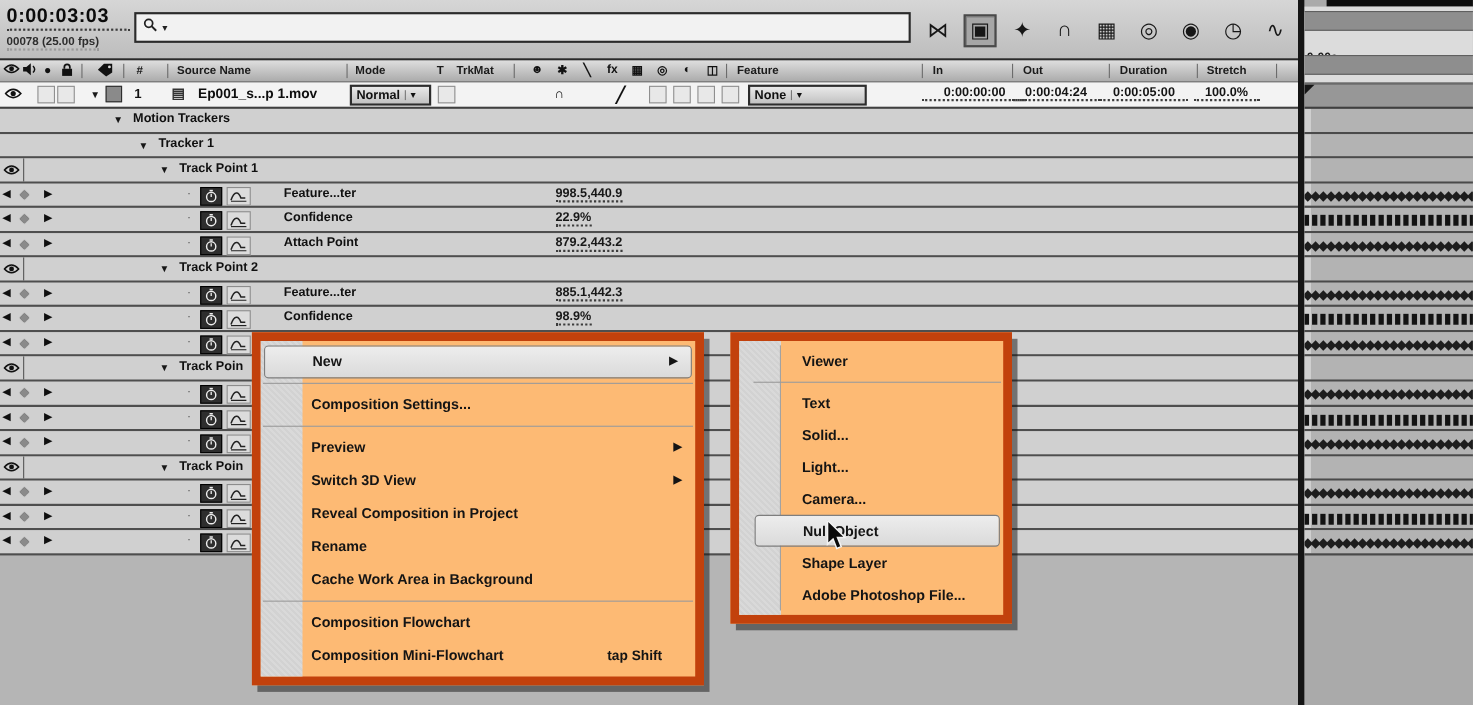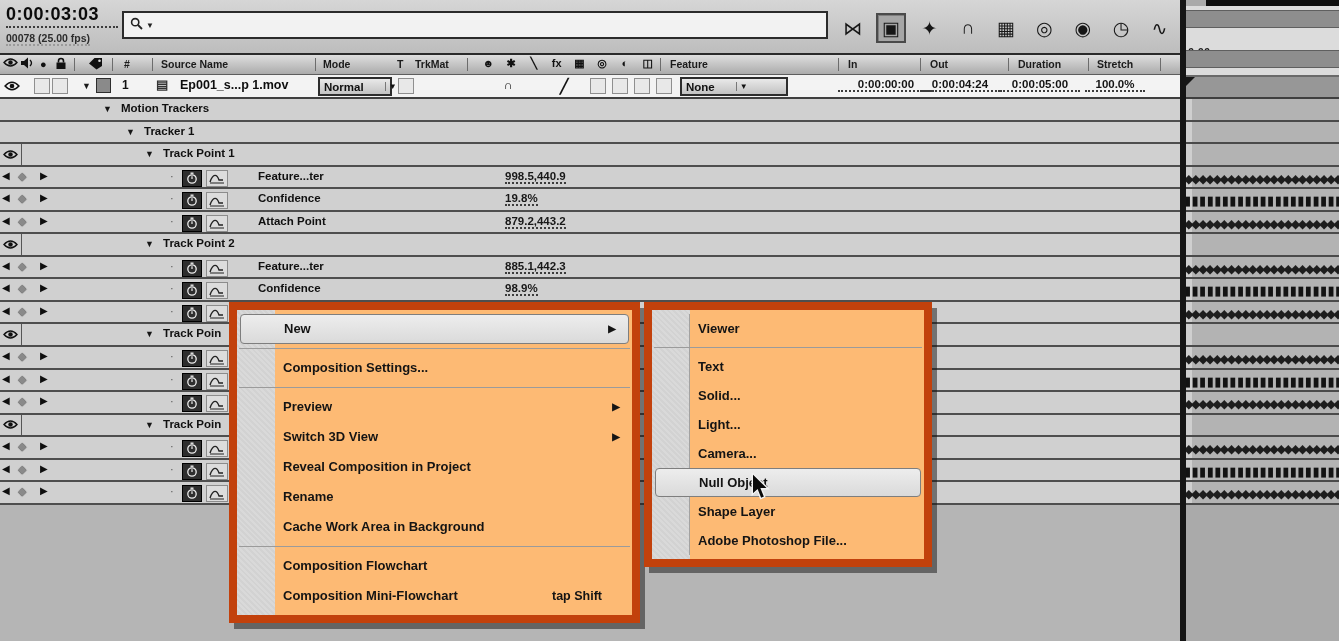--- a/index.html
+++ b/index.html
@@ -42,21 +42,21 @@
                background:#f3f3f3; border-bottom:2px solid #3f3f3f; font-weight:700; }
   .layer-row > span { position:absolute; top:3px; }
   .cellbox { width:16px; height:16px; border:1px solid #8f8f8f; background:#e8e8e8; display:inline-block; }
   .lr-tri { font-size:9px; color:#1a1a1a; top:6px !important; }
   .lr-swatch { width:15px; height:15px; background:#8a8a8a; border:1px solid #2e2e2e; display:inline-block; }
   .lr-num { font-size:12px; color:#111; }
   .lr-file { font-size:13px; color:#333; top:2px !important; }
   .lr-name { font-size:12.5px; color:#0d0d0d; }
   .dd-btn { height:19px; background:linear-gradient(#e9e9e9,#c2c2c2); border:2px solid #2d2d2d;
             font-size:11.5px; font-weight:700; color:#111; display:inline-flex; align-items:center;
-            padding:0 4px; cursor:pointer;gap:17px; }
+            padding:0 4px; cursor:pointer; }
   .dd-btn .dda { font-size:8px; margin-left:4px; border-left:1px solid #777; padding-left:3px; }
   .lr-slash { font-size:14px; font-weight:700; color:#111; }
   .lr-pick { font-size:14px; color:#1c1c1c; font-weight:700; top:2px !important; }
   .lr-time { font-size:11.5px; color:#141414; border-bottom:2px dotted #3c3c3c;
              text-align:center; cursor:pointer; }
 
   
   .rows { position:absolute; left:0; top:99px; width:1180px; }
   .row { position:relative; height:22.56px; border-bottom:2px solid #4e4e4e; background:#d0d0d0; }
   .row > span { position:absolute; top:3px; }
@@ -105,21 +105,21 @@
   .lane.kf-square .kf-glyphs::after { content:"▮▮▮▮▮▮▮▮▮▮▮▮▮▮▮▮▮▮▮▮▮▮▮▮▮▮▮▮▮▮▮▮";
                font-size:13px; letter-spacing:.4px; color:#131313; }
   .lane.t-group .kf-glyphs::after, .lane:not(.t-prop) .kf-glyphs::after { content:none; }
 
   
   .menu { position:absolute; background:#fdba74; border:8px solid #c2410c;
           box-shadow:5px 6px 0 rgba(20,20,20,.5); z-index:10; padding:4px 0; }
   .menu::before { content:""; position:absolute; left:0; top:0; bottom:0; width:38px;
           background:repeating-linear-gradient(45deg,#d9d9d9 0 2px,#d2d2d2 2px 4px); }
   .main-menu { left:229px; top:302px; width:411px; }
-  .sub-menu  { left:644px; top:302px; width:288px; }
+  .sub-menu  { left:664px; top:302px; width:256px;padding-left:11px; }
   .sub-menu::after { content:""; position:absolute; left:37px; top:4px; bottom:4px; width:1px; background:#a2a2a2; }
   .mitem { position:relative; height:30px; line-height:30px; padding-left:46px;
            font-size:13px; font-weight:700; color:#141414; cursor:pointer; z-index:2; }
   .sub-menu .mitem { height:29px; line-height:29px; }
   .mitem .marrow { display:none; position:absolute; right:12px; top:0; font-size:10px; }
   .mitem.has-sub .marrow { display:block; }
   .mitem .mshortcut { position:absolute; right:30px; top:0; font-size:12.5px; font-weight:700; }
   .mitem.sep { height:9px; padding:0; cursor:default; }
   .mitem.sep::before { content:""; position:absolute; left:2px; right:2px; top:4px; height:1px; background:#9b9b9b; }
   .mitem.selected { background:linear-gradient(#ededed,#dadada); border:1px solid #7e7e7e;
@@ -341,21 +341,21 @@
             <line x1="4.5" y1="1.2" x2="7.5" y2="1.2" stroke="#eee" stroke-width="1.4"></line>
           </svg>
         </span>
         <span class="gr-btn prop-ui">
           <svg class="inlsvg" width="16" height="12" viewBox="0 0 16 12">
             <path d="M1,10 C4,1 8,2 10,8 L14,8" fill="none" stroke="#222" stroke-width="1.4"></path>
             <line x1="1" y1="11" x2="15" y2="11" stroke="#222" stroke-width="1"></line>
           </svg>
         </span>
         <span class="plabel prop-ui">Confidence</span>
-        <span class="pvalue prop-ui">19.8%</span>
+        <span class="pvalue prop-ui">22.9%</span>
       </div>
       <div class="row t-prop kf-diamond">
 
         <span class="kf-nav prop-ui">
           <span class="kn-prev">◀</span>
           <span class="kn-dia">◆</span>
           <span class="kn-next">▶</span>
         </span>
         <span class="pdot prop-ui">·</span>
         <span class="sw-btn prop-ui">

